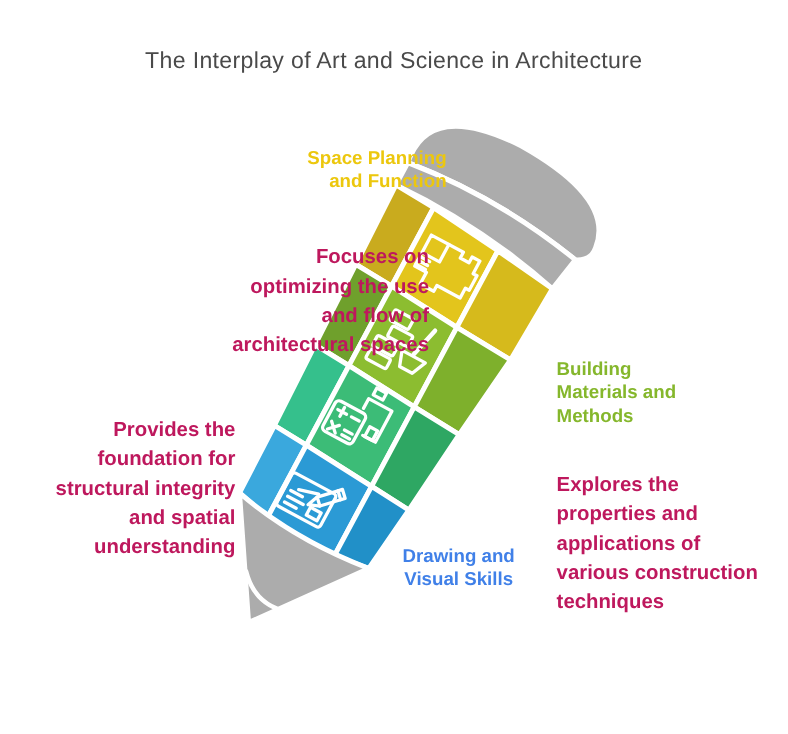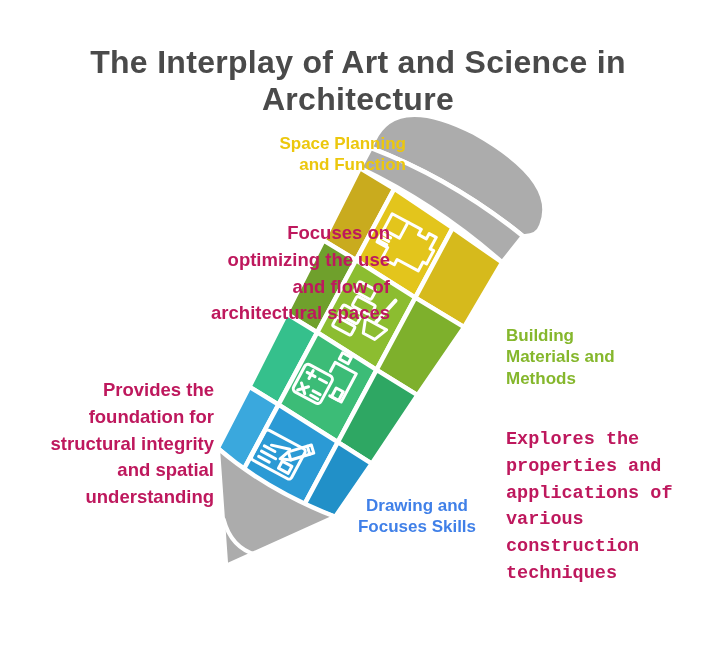--- a/index.html
+++ b/index.html
@@ -4,38 +4,38 @@
 <style>
   html,body{margin:0;padding:0;background:#ffffff;}
   #stage{
     position:relative;width:716px;height:667px;overflow:hidden;
     background:#ffffff;
     font-family:"Liberation Sans", sans-serif;
   }
   .abs{position:absolute;}
   #title{
     left:0;right:0;top:44px;text-align:center;
-    font-size:32px;font-weight:bold;color:#4a4a4a;letter-spacing:.3px;
+    font-size:21px;font-weight:normal;color:#4a4a4a;letter-spacing:.3px;
   }
   .heading{
     font-size:17px;font-weight:bold;line-height:1.25;white-space:pre-line;
   }
   .body-text{
     font-size:18.5px;font-weight:bold;line-height:1.45;color:#be185d;white-space:pre-line;
   }
   .h-yellow{color:#ecc70d;}
   .h-green{color:#2fbe8c;}
   .h-olive{color:#85b72c;}
   .h-blue{color:#4080e8;}
   #sp-heading{left:126px;width:280px;top:133px;text-align:right;}
   #sp-body{left:110px;width:280px;top:220px;text-align:right;}
   #bm-heading{left:28px;width:188px;top:309px;text-align:right;}
   #bm-body{left:22px;width:192px;top:377px;text-align:right;}
   #bld-heading{left:506px;width:205px;top:325px;text-align:left;}
-  #bld-body{left:506px;width:205px;top:427px;text-align:left;font-family:Liberation Mono, monospace;}
+  #bld-body{left:506px;width:205px;top:427px;text-align:left;}
   #dr-heading{left:337px;width:160px;top:495px;text-align:center;}
   #dr-body{left:342px;width:215px;top:560px;text-align:left;}
   #pencil-svg{position:absolute;left:0;top:0;}
   .seg{stroke:#ffffff;stroke-width:4.5;stroke-linejoin:round;}
   .icon{fill:none;stroke:#ffffff;stroke-width:3;stroke-linecap:round;stroke-linejoin:round;}
   .icon-thick{fill:none;stroke:#ffffff;stroke-width:4;stroke-linecap:round;stroke-linejoin:round;}
   .arcline{fill:none;stroke:#ffffff;stroke-width:4;stroke-linecap:round;}
 </style>
 </head>
 <body>
@@ -125,15 +125,15 @@
   <div id="bld-heading" class="abs heading h-olive">Building
 Materials and
 Methods</div>
   <div id="bld-body" class="abs body-text">Explores the
 properties and
 applications of
 various construction
 techniques</div>
 
   <div id="dr-heading" class="abs heading h-blue">Drawing and
-Focuses Skills</div>
+Visual Skills</div>
 
 </div>
 
 </body></html>

